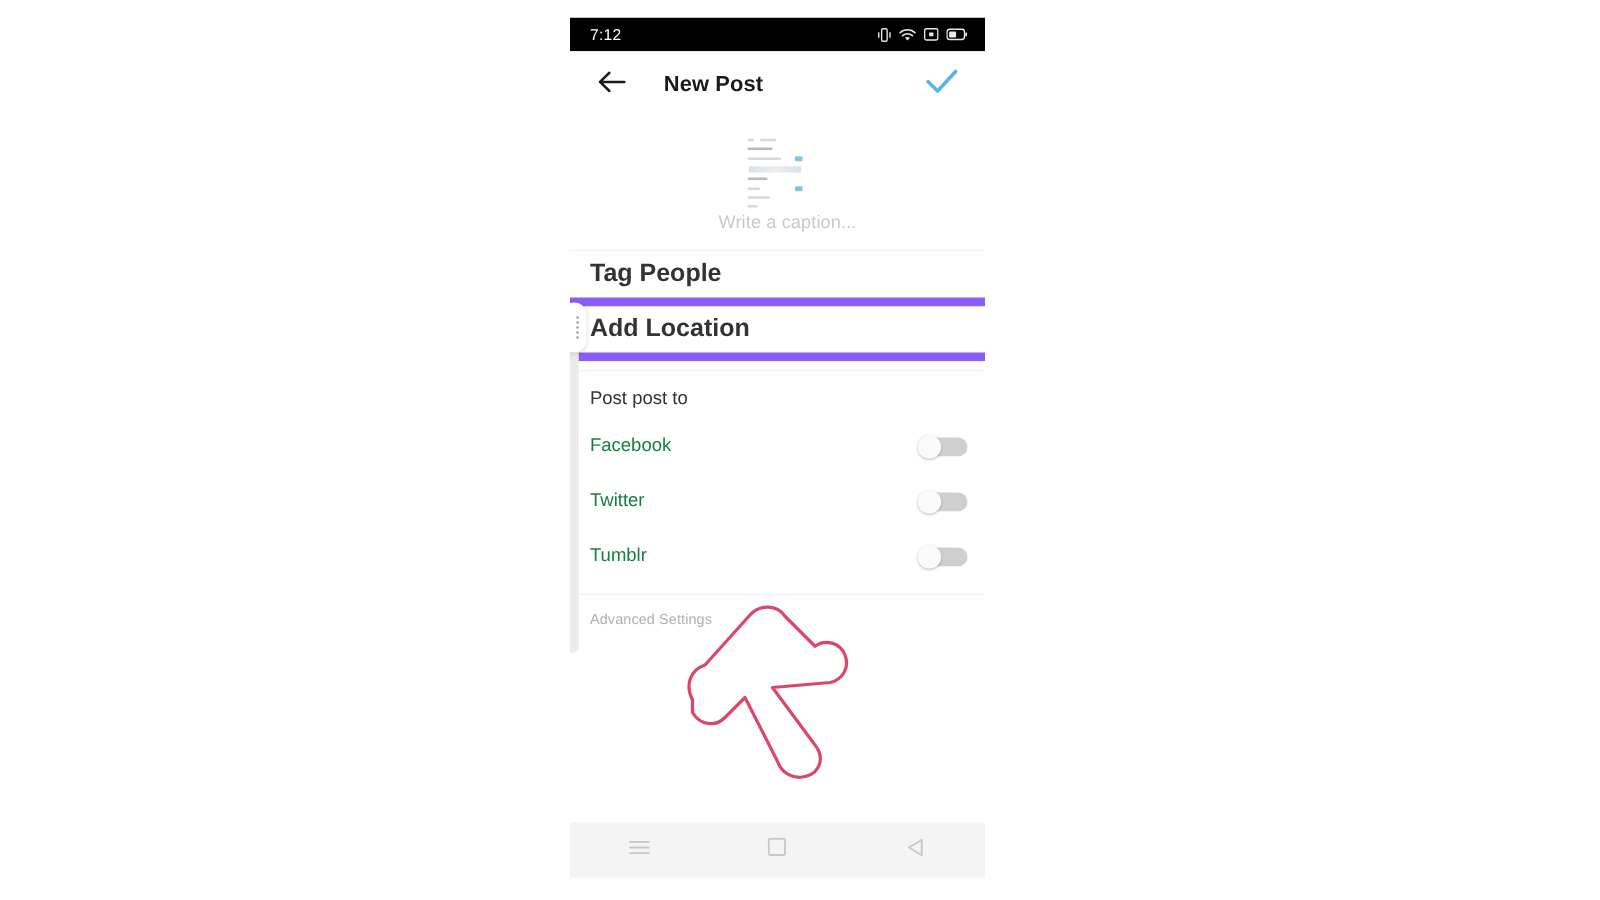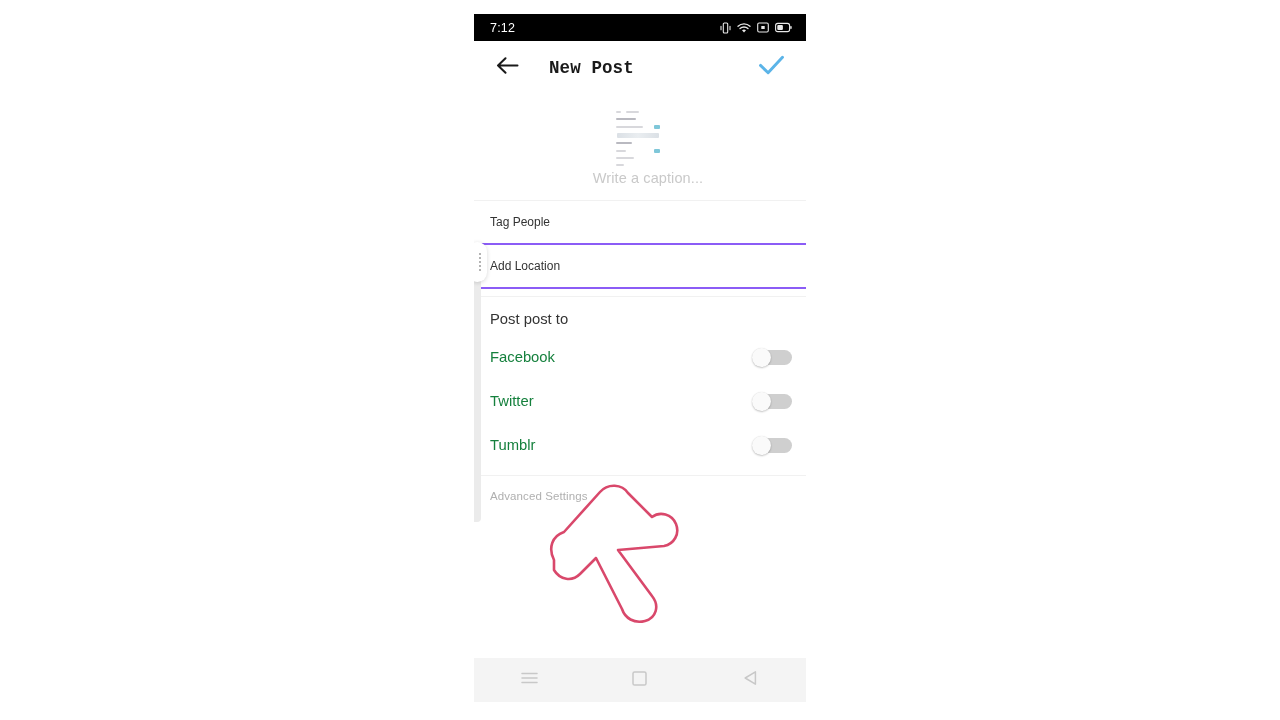--- a/index.html
+++ b/index.html
@@ -15,21 +15,21 @@
   #stage {
     position: relative;
     width: 1280px;
     height: 720px;
     background: #ffffff;
   }
 
   
   .phone {
     position: absolute;
-    left: 474px;
+    left: 456px;
     top: 14px;
     width: 332px;
     height: 697px;
     background: #ffffff;
     overflow: hidden;
   }
 
   
   .statusbar {
     position: relative;
@@ -53,21 +53,20 @@
   .status-icons svg { display: block; }
 
   
   .appbar {
     position: relative;
     height: 53px;
     background: #ffffff;
     display: flex;
     align-items: center;
     padding: 0 18px 0 16px;
-    font-family: Liberation Mono, monospace;
   }
   .back-btn {
     width: 34px; height: 34px;
     display: flex; align-items: center; justify-content: center;
     cursor: pointer;
   }
   .appbar-title {
     flex: 1;
     margin-left: 25px;
     font-size: 17.5px;
@@ -124,24 +123,25 @@
     color: #c9c9c9;
     letter-spacing: .1px;
   }
 
   
   .list-row {
     height: 44px;
     display: flex;
     align-items: center;
     padding: 0 16px;
-    border-bottom: 2px solid #8b5cf6;
-    font-size: 12px;
+    border-bottom: 7px solid #8b5cf6;
+    font-size: 20px;
     color: #333333;
     cursor: pointer;
+    font-weight: bold;
   }
 
   .section-gap {
     height: 8px;
     background: #ffffff;
     border-bottom: 1px solid #f1f1f1;
   }
 
   
   .section-head {

